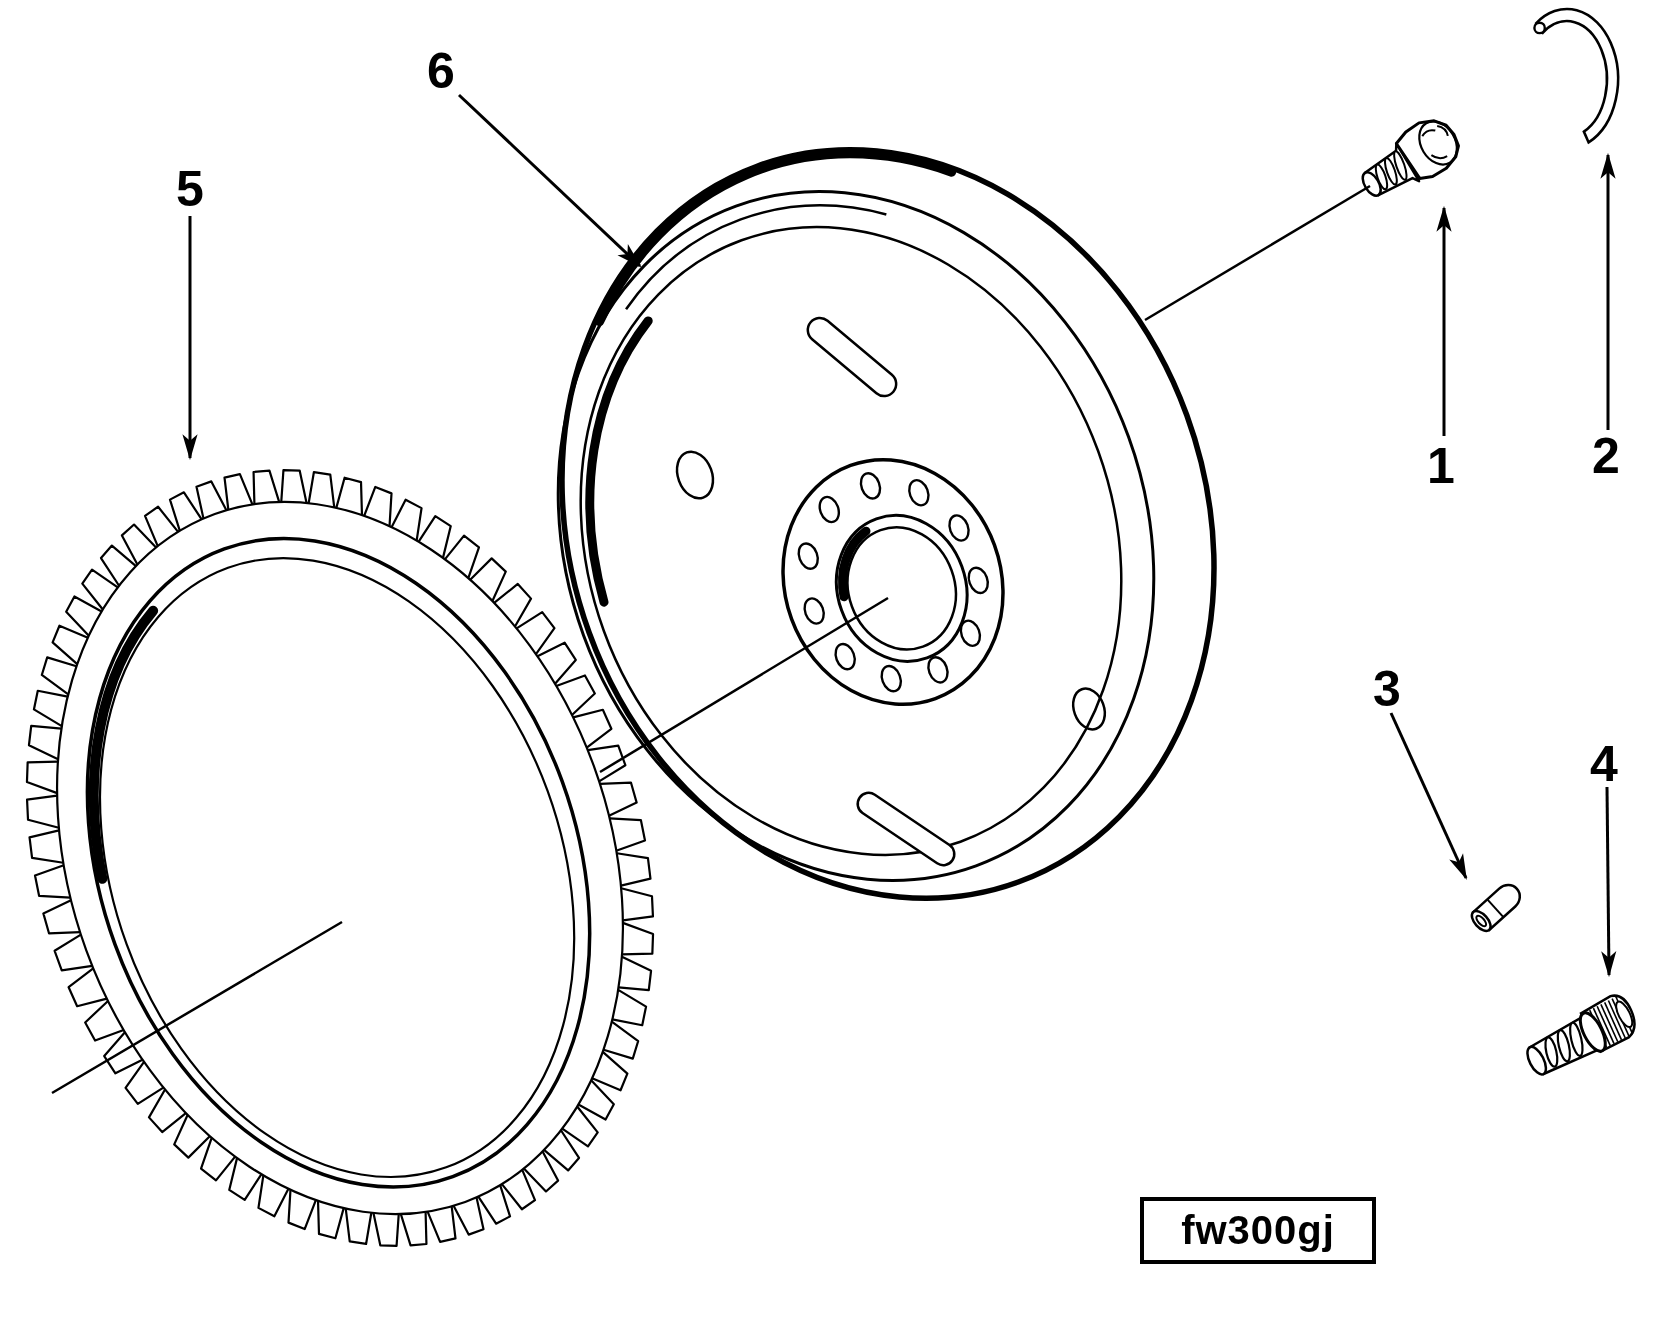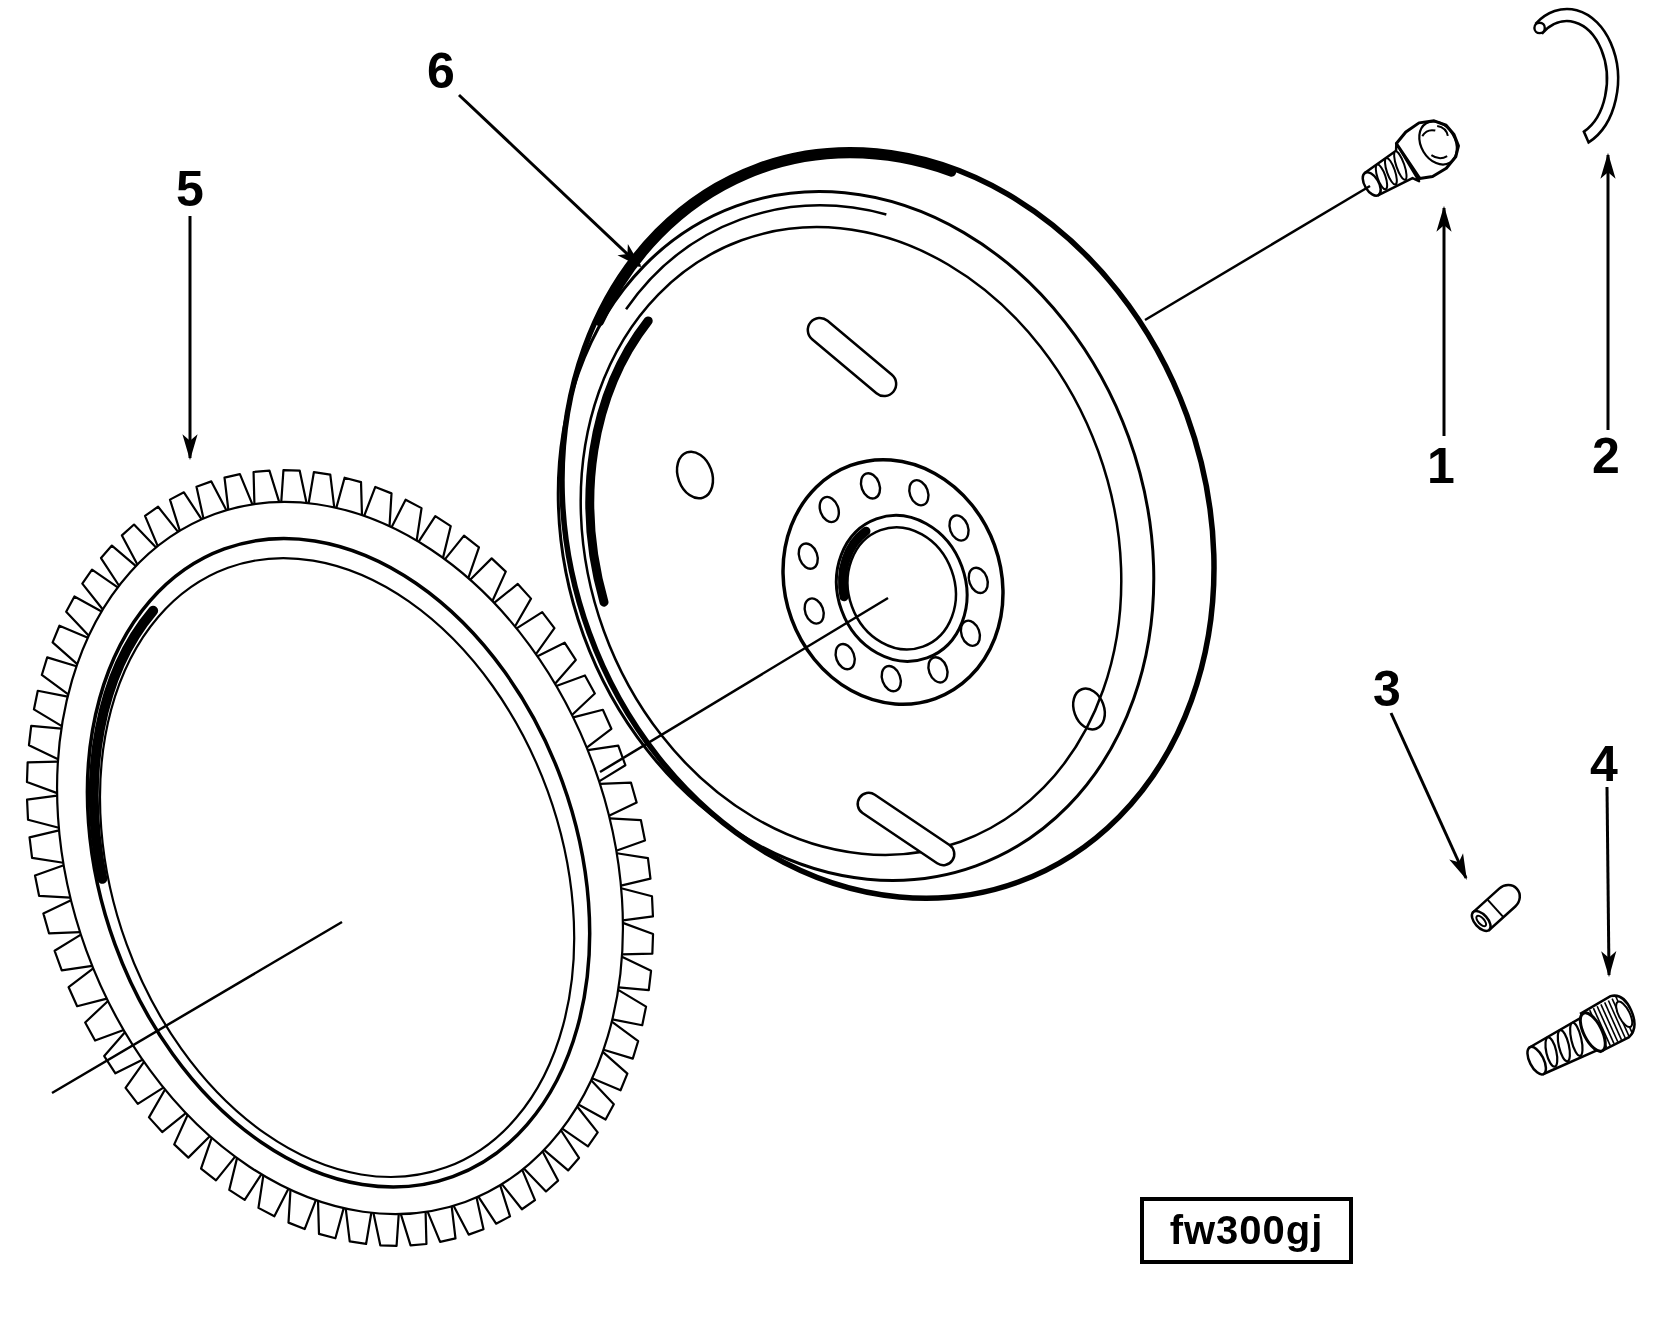--- a/index.html
+++ b/index.html
@@ -13,21 +13,21 @@
   }
   svg.diagram { position:absolute; left:0; top:0; color:var(--ink); }
   .ln  { stroke:currentColor; fill:none; }
   .fw  { stroke:currentColor; fill:var(--paper); }
   .callout {
     position:absolute; transform:translate(-50%,-50%);
     font-size:50px; font-weight:700; color:var(--ink);
     line-height:1; user-select:none;
   }
   .figure-label-box {
-    position:absolute; left:1140px; top:1197px; width:213px; height:67px;
+    position:absolute; left:1140px; top:1197px; width:236px; height:67px;
     border:4px solid var(--ink);
     display:flex; align-items:center; justify-content:center;
     font-size:40px; font-weight:700; letter-spacing:1px;
   }
 </style>
 </head>
 <body>
 
 <div class="stage">
 

